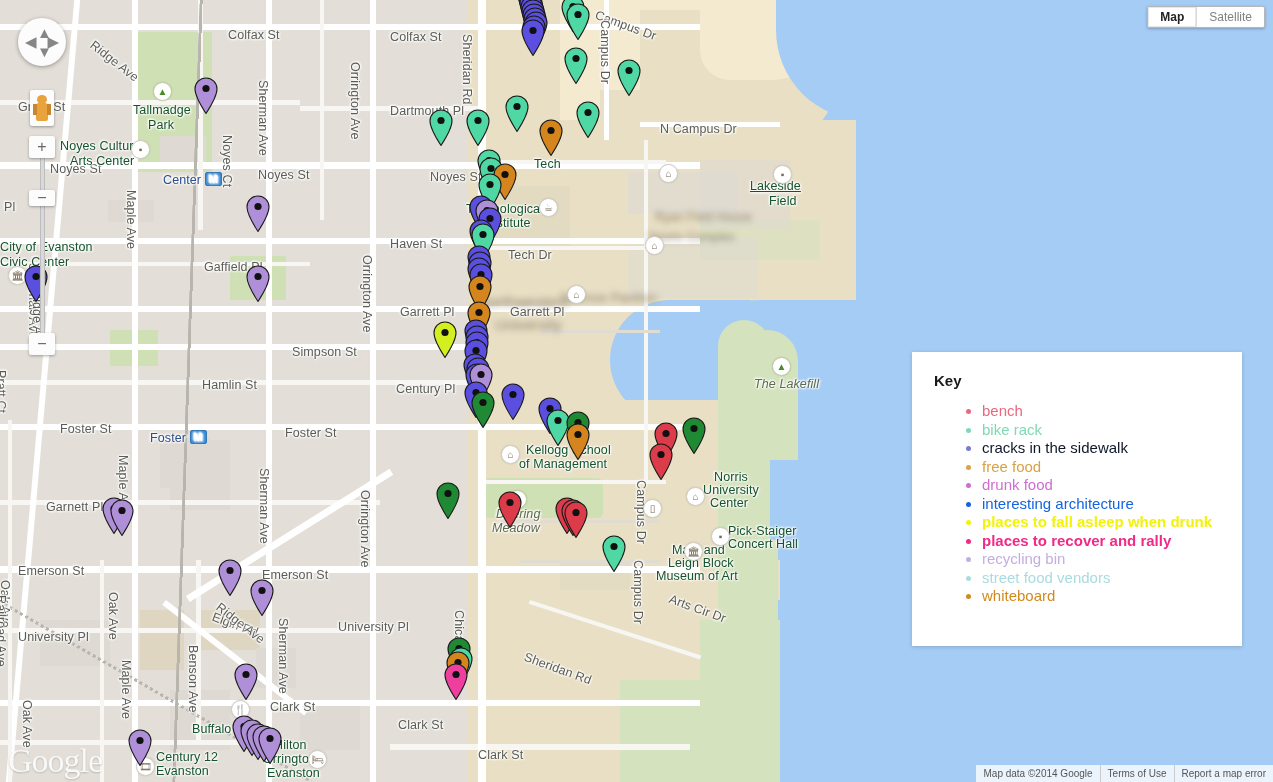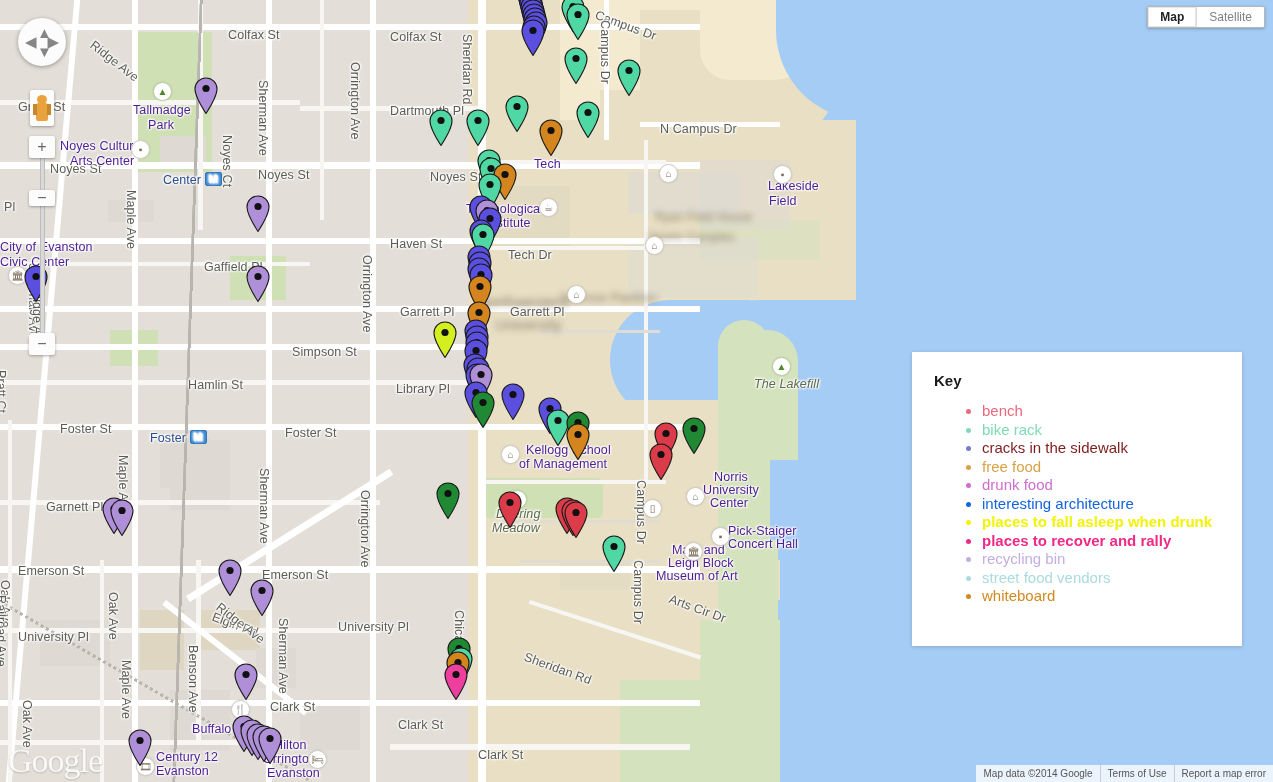--- a/index.html
+++ b/index.html
@@ -22,21 +22,21 @@
   .bldg-c{position:absolute;background:#ded6c0;}
   .road{position:absolute;background:#ffffff;}
   .road-minor{position:absolute;background:#f7f6f3;}
   .path{position:absolute;background:#e0dcd2;}
   .rail{position:absolute;background:repeating-linear-gradient(90deg,#b8b5ae 0 3px,transparent 3px 6px);}
 
   
   .lbl{position:absolute;color:#5c5c57;font-size:12.5px;white-space:nowrap;
        text-shadow:0 0 3px #fff,0 0 3px #fff,1px 1px 2px #fff,-1px -1px 2px #fff;
        letter-spacing:.1px;pointer-events:none;}
-  .lbl.place{color:#4c1d95;}
+  .lbl.place{color:#14532d;}
   .lbl.italic{font-style:italic;color:#5e6b4f;}
   .lbl.rot90{transform:rotate(90deg);transform-origin:0 0;}
   .lbl.rotd{transform:rotate(38deg);transform-origin:0 0;}
   .lbl.rotd3{transform:rotate(20deg);transform-origin:0 0;}
   .lbl.blur{filter:blur(3px);color:#8a7f6d;text-shadow:none;}
   .lbl.transit{color:#2a4d8f;font-size:12.5px;}
   .transit-m{display:inline-block;background:#3b8bd6;color:#fff;font-size:11px;
      font-weight:bold;padding:0 3px;border-radius:2px;border:1px solid #2f76b8;vertical-align:1px;}
 
   
@@ -227,22 +227,22 @@
       <div class="lbl  rot90" style="left: 612px; top: 20px;">Campus Dr</div>
       <div class="lbl " style="left: 50px; top: 162px;">Noyes St</div>
       <div class="lbl " style="left: 430px; top: 170px;">Noyes St</div>
       <div class="lbl " style="left: 258px; top: 168px;">Noyes St</div>
       <div class="lbl " style="left: 390px; top: 237px;">Haven St</div>
       <div class="lbl " style="left: 508px; top: 248px;">Tech Dr</div>
       <div class="lbl " style="left: 400px; top: 305px;">Garrett Pl</div>
       <div class="lbl " style="left: 510px; top: 305px;">Garrett Pl</div>
       <div class="lbl " style="left: 204px; top: 260px;">Gaffield Pl</div>
       <div class="lbl " style="left: 292px; top: 345px;">Simpson St</div>
-      <div class="lbl " style="left: 188px; top: 378px;">Hamlin St</div>
-      <div class="lbl " style="left: 396px; top: 382px;">Library Pl</div>
+      <div class="lbl " style="left: 202px; top: 378px;">Hamlin St</div>
+      <div class="lbl " style="left: 396px; top: 382px;">Century Pl</div>
       <div class="lbl  rot90" style="left: 138px; top: 190px;">Maple Ave</div>
       <div class="lbl  rot90" style="left: 130px; top: 455px;">Maple Ave</div>
       <div class="lbl  rot90" style="left: 133px; top: 660px;">Maple Ave</div>
       <div class="lbl  rot90" style="left: 40px; top: 263px;">Sherman Ave</div>
       <div class="lbl  rot90" style="left: 271px; top: 468px;">Sherman Ave</div>
       <div class="lbl  rot90" style="left: 290px; top: 618px;">Sherman Ave</div>
       <div class="lbl  rot90" style="left: 374px; top: 255px;">Orrington Ave</div>
       <div class="lbl  rot90" style="left: 372px; top: 490px;">Orrington Ave</div>
       <div class="lbl  rot90" style="left: 44px; top: 290px;">Ridge Ave</div>
       <div class="lbl  rot90" style="left: 8px; top: 370px;">Pratt Ct</div>
@@ -270,21 +270,21 @@
       <div class="lbl  rotd" style="left: 222px; top: 600px;">Ridge Ave</div>
       <div class="lbl  rot90" style="left: 234px; top: 135px;">Noyes Ct</div>
       <div class="lbl " style="left: 18px; top: 100px;">Grant St</div>
       <div class="lbl " style="left: 4px; top: 200px;">Pl</div>
       <div class="lbl place" style="left: 133px; top: 103px;">Tallmadge</div>
       <div class="lbl place" style="left: 148px; top: 118px;">Park</div>
       <div class="lbl place" style="left: 60px; top: 139px;">Noyes Cultural</div>
       <div class="lbl place" style="left: 70px; top: 154px;">Arts Center</div>
       <div class="lbl place" style="left: 0px; top: 240px;">City of Evanston</div>
       <div class="lbl place" style="left: 0px; top: 255px;">Civic Center</div>
-      <div class="lbl place" style="left: 768px; top: 179px;">Lakeside</div>
+      <div class="lbl place" style="left: 750px; top: 179px; text-decoration: underline;">Lakeside</div>
       <div class="lbl place" style="left: 769px; top: 194px;">Field</div>
       <div class="lbl place italic" style="left: 754px; top: 377px;">The Lakefill</div>
       <div class="lbl place italic" style="left: 496px; top: 507px;">Deering</div>
       <div class="lbl place italic" style="left: 492px; top: 521px;">Meadow</div>
       <div class="lbl place" style="left: 714px; top: 470px;">Norris</div>
       <div class="lbl place" style="left: 703px; top: 483px;">University</div>
       <div class="lbl place" style="left: 710px; top: 496px;">Center</div>
       <div class="lbl place" style="left: 728px; top: 524px;">Pick-Staiger</div>
       <div class="lbl place" style="left: 728px; top: 537px;">Concert Hall</div>
       <div class="lbl place" style="left: 672px; top: 543px;">Mary and</div>
@@ -862,21 +862,21 @@
     <span>Map data ©2014 Google</span>
     <span>Terms of Use</span>
     <span>Report a map error</span>
   </div>
 
   <div id="key">
     <h2>Key</h2>
     <ul id="key-list">
         <li style="color: rgb(232, 105, 125);"><span class="dot" style="background: rgb(232, 105, 125);"></span><span>bench</span></li>
         <li style="color: rgb(127, 217, 180);"><span class="dot" style="background: rgb(127, 217, 180);"></span><span>bike rack</span></li>
-        <li style="color: #7f1d1d;"><span class="dot" style="background: rgb(122, 122, 212);"></span><span>cracks in the sidewalk</span></li>
+        <li style="color: #0f172a;"><span class="dot" style="background: rgb(122, 122, 212);"></span><span>cracks in the sidewalk</span></li>
         <li style="color: rgb(217, 162, 70);"><span class="dot" style="background: rgb(217, 162, 70);"></span><span>free food</span></li>
         <li style="color: rgb(207, 110, 208);"><span class="dot" style="background: rgb(207, 110, 208);"></span><span>drunk food</span></li>
         <li style="color: rgb(20, 100, 224);"><span class="dot" style="background: rgb(20, 100, 224);"></span><span>interesting architecture</span></li>
         <li class="bold" style="color: rgb(242, 242, 10);"><span class="dot" style="background: rgb(242, 242, 10);"></span><span>places to fall asleep when drunk</span></li>
         <li class="bold" style="color: rgb(240, 42, 134);"><span class="dot" style="background: rgb(240, 42, 134);"></span><span>places to recover and rally</span></li>
         <li style="color: rgb(196, 174, 224);"><span class="dot" style="background: rgb(196, 174, 224);"></span><span>recycling bin</span></li>
         <li style="color: rgb(169, 219, 224);"><span class="dot" style="background: rgb(169, 219, 224);"></span><span>street food vendors</span></li>
         <li style="color: rgb(209, 138, 30);"><span class="dot" style="background: rgb(209, 138, 30);"></span><span>whiteboard</span></li>
       </ul>
   </div>

